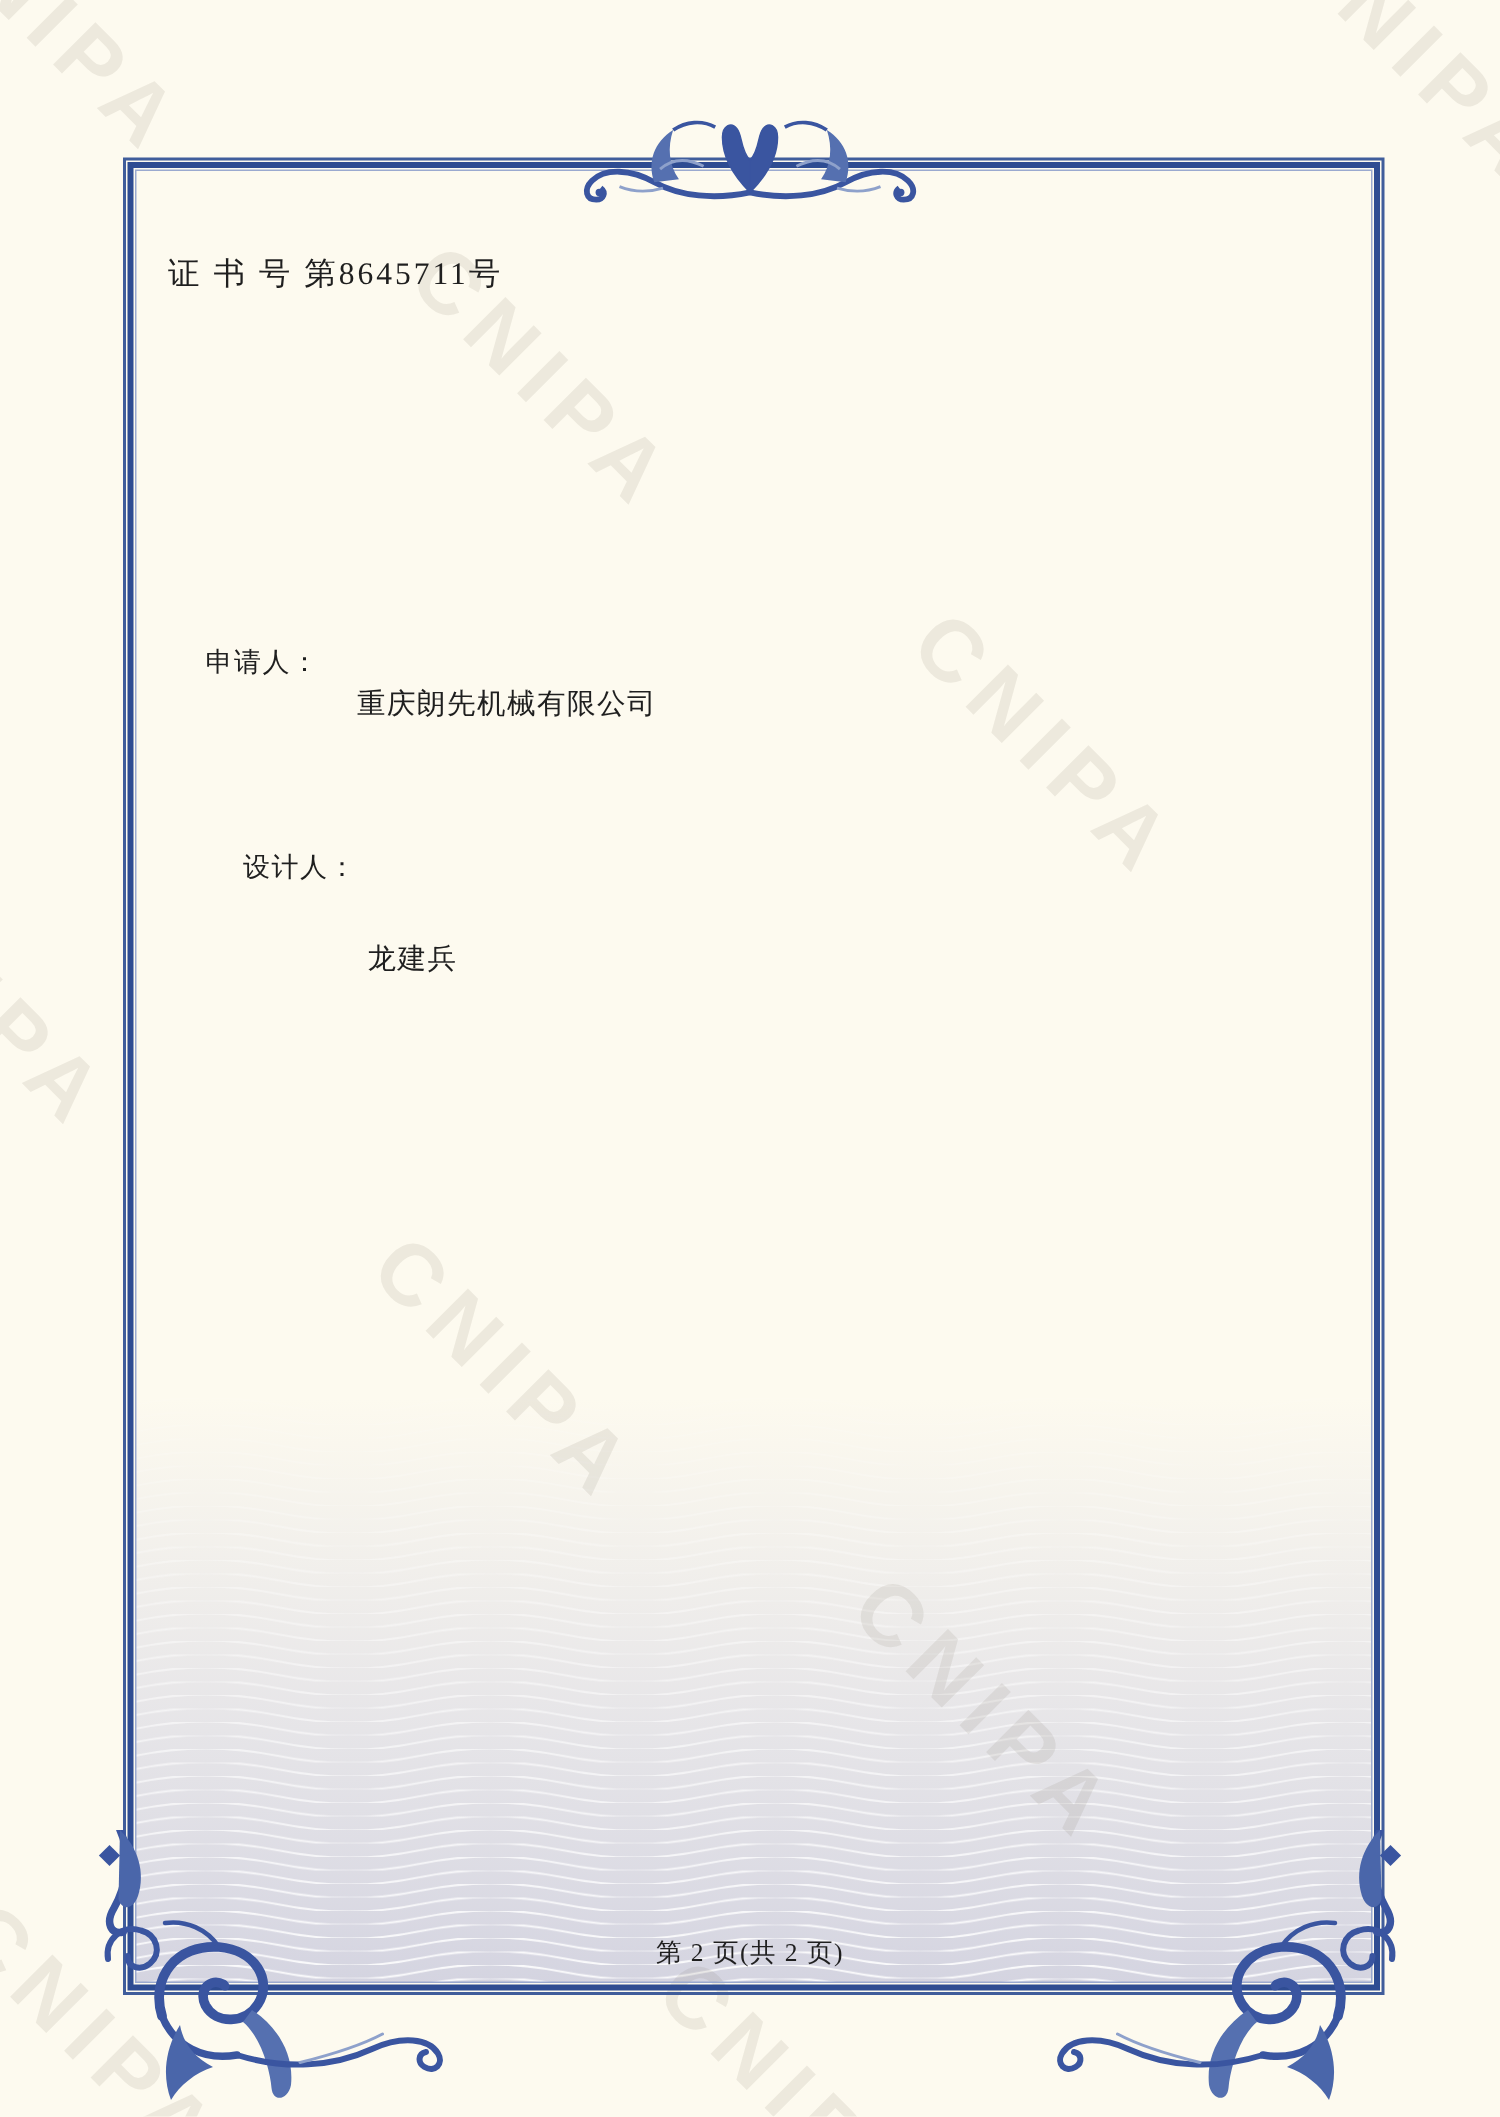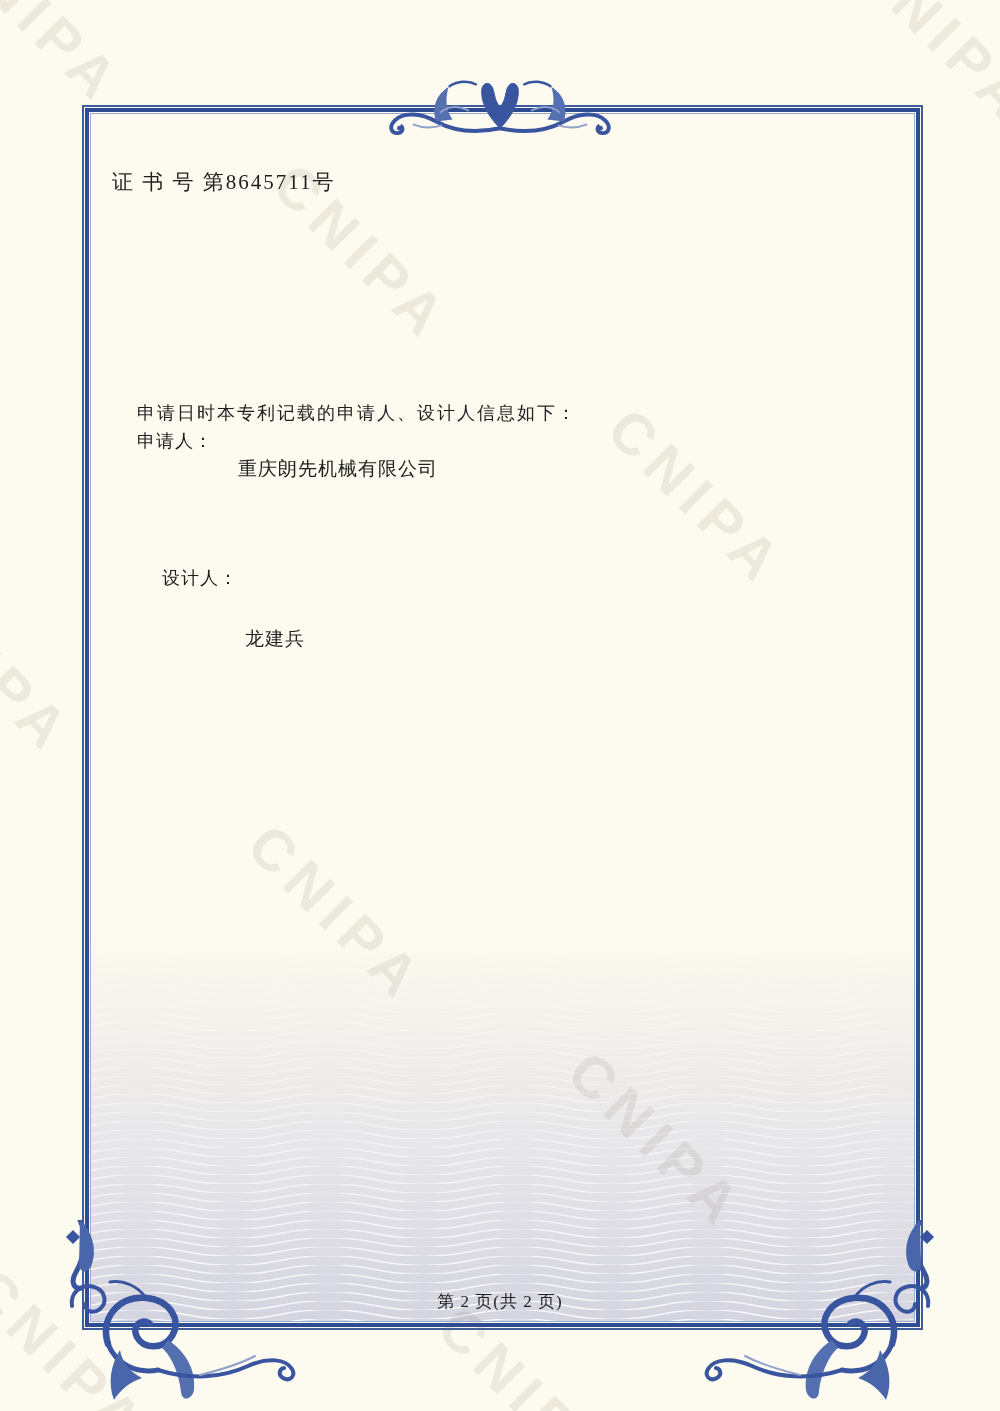--- a/index.html
+++ b/index.html
@@ -131,21 +131,20 @@
     </g>
   </svg>
 
   <svg class="ornament orn-br" width="290" height="190" viewBox="0 0 290 190">
     <use href="#cornerG"></use>
   </svg>
 
   <div class="txt cert-no">证 书 号 第8645711号</div>
 
 
-  <div class="txt info-heading">申请日时本专利记载的申请人、设计人信息如下：</div>
 
   <div class="txt applicant-label">申请人：</div>
   <div class="txt applicant-name">重庆朗先机械有限公司</div>
 
   <div class="txt designer-label">设计人：</div>
   <div class="txt designer-name">龙建兵</div>
 
   <div class="txt page-indicator">第 2 页(共 2 页)</div>
 
 </div>

